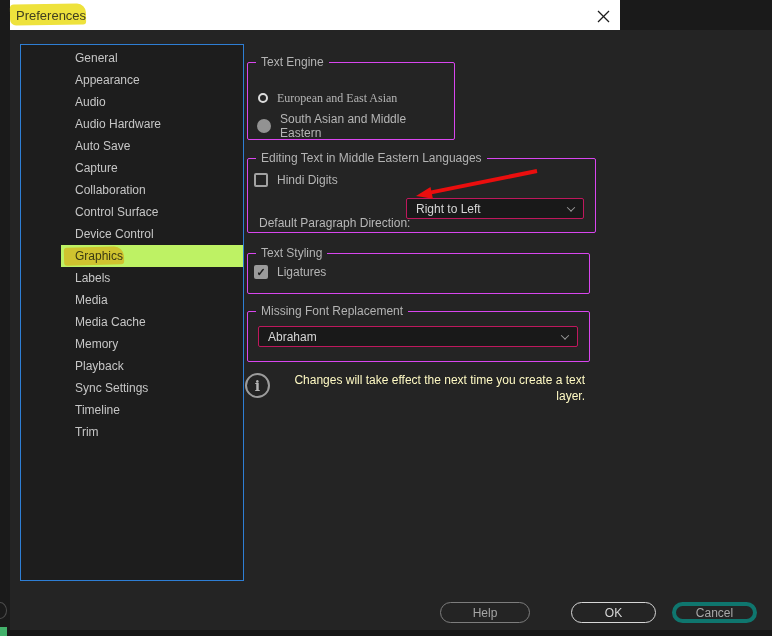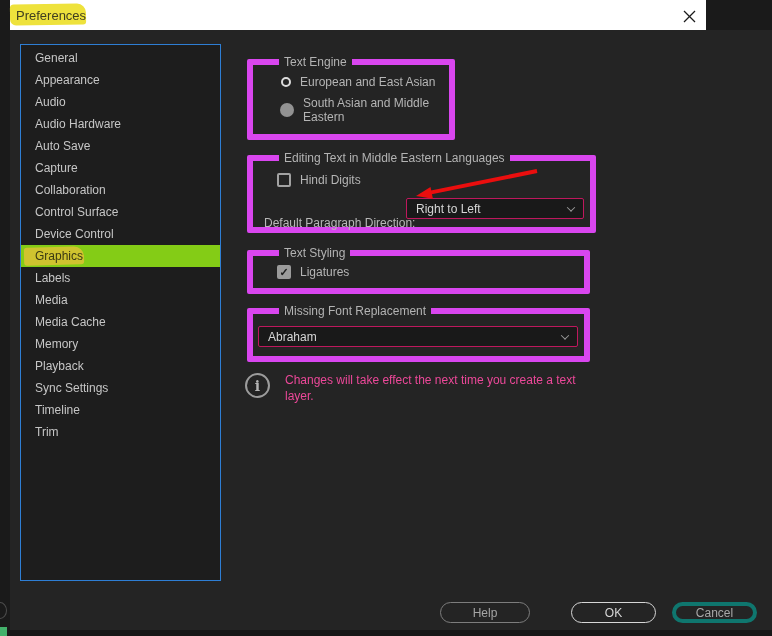--- a/index.html
+++ b/index.html
@@ -5,21 +5,21 @@
   * { box-sizing: border-box; margin: 0; padding: 0; }
   html,body { background:#101010; }
   body { font-family: "Liberation Sans", sans-serif; }
   .screen {
     position: relative; width: 772px; height: 636px;
     background: #1a1a1a; overflow: hidden;
     font-size: 12px; color: #b8b8b8;
   }
   
   .titlebar {
-    position: absolute; left: 10px; top: 0; width: 696px; height: 30px;
+    position: absolute; left: 10px; top: 0; width: 610px; height: 30px;
     background: #ffffff;
   }
   .title-highlight {
     position: absolute; left: 0px; top: 4px; width: 76px; height: 21px;
     background: #eee23c; border-radius: 4px 9px 3px 6px;
     transform: rotate(-0.8deg);
   }
   .title-text {
     position: absolute; left: 6px; top: 8px; font-size: 13px; color: #3f3e20;
   }
@@ -27,38 +27,38 @@
     position: absolute; right: 8px; top: 7px; width: 18px; height: 18px;
     display: flex; align-items: center; justify-content: center; cursor: pointer;
   }
   
   .dialog {
     position: absolute; left: 10px; top: 30px; width: 762px; height: 600px;
     background: #242424;
   }
   
   .sidebar {
-    position: absolute; left: 20px; top: 44px; width: 201px; height: 537px;
-    background: #1d1d1d; border: 1px solid #2e7ed4; padding-top: 2px;
+    position: absolute; left: 20px; top: 44px; width: 224px; height: 537px;
+    background: #1d1d1d; border: 1px solid #2e7ed4; padding-top: 2px; padding-left: 40px;
   }
   .side-item {
     height: 22px; line-height: 22px; padding-left: 14px;
     color: #c6c6c6; cursor: default; position: relative; white-space: nowrap;
   }
-  .side-item.selected { background: #84cc16; color: #3a3913; }
+  .side-item.selected { background: #bef264; color: #3a3913; }
   .graphics-highlight {
     position: absolute; left: 3px; top: 2px; width: 60px; height: 18px;
     background: #cfc32f; border-radius: 3px 10px 3px 3px;
     transform: rotate(-1.5deg); z-index: 0;
   }
   .side-item .lbl { position: relative; z-index: 1; }
   
   fieldset {
-    position: absolute; border: 6px solid #d946ef; border-radius: 2px;
-    padding: 0 10px 6px 24px;
+    position: absolute; border: 1px solid #d946ef; border-radius: 2px;
+    padding: 0 10px 6px 6px;
   }
   legend { font-size: 12px; color: #b3b3b3; padding: 0 5px; margin-left: 2px; }
   .fs-text-engine   { left: 247px; top: 55px;  width: 208px; height: 85px; }
   .fs-middle-east   { left: 247px; top: 151px; width: 349px; height: 82px; }
   .fs-text-styling  { left: 247px; top: 246px; width: 343px; height: 48px; }
   .fs-missing-font  { left: 247px; top: 304px; width: 343px; height: 58px; }
   .row { display: flex; align-items: center; gap: 9px; }
   .row .txt { color: #b5b5b5; }
   
   .radio-ring {
@@ -92,21 +92,21 @@
   .sel-font      { left: 258px; top: 326px; width: 320px; }
   
   .info-icon {
     position: absolute; left: 245px; top: 373px; width: 25px; height: 25px;
     border: 2px solid #9c9c9c; border-radius: 50%;
     display: flex; align-items: center; justify-content: center;
     font-family: "DejaVu Serif", serif; font-weight: bold; font-size: 14px; color: #b5b5b5;
   }
   .info-text {
     position: absolute; left: 285px; top: 372px; width: 300px;
-    color: #ec4899; line-height: 16px;
+    color: #fef9c3; line-height: 16px; text-align: right;
   }
   
   .btn {
     position: absolute; top: 602px; height: 21px; border-radius: 11px;
     background: transparent; display: flex; align-items: center; justify-content: center;
     font-size: 12px; cursor: pointer;
   }
   .btn-help   { left: 440px; width: 90px; border: 1px solid #7d7d7d; color: #a5a5a5; }
   .btn-ok     { left: 571px; width: 85px; border: 1px solid #d6d6d6; color: #d6d6d6; }
   .btn-cancel { left: 672px; width: 85px; border: 4px solid #0f766e; color: #a8a8a8; }
@@ -157,21 +157,21 @@
     <div class="side-item"><span class="lbl">Media Cache</span></div>
     <div class="side-item"><span class="lbl">Memory</span></div>
     <div class="side-item"><span class="lbl">Playback</span></div>
     <div class="side-item"><span class="lbl">Sync Settings</span></div>
     <div class="side-item"><span class="lbl">Timeline</span></div>
     <div class="side-item"><span class="lbl">Trim</span></div>
   </div>
 
   <fieldset class="fs-text-engine">
     <legend>Text Engine</legend>
-    <div class="row" style="margin:3px 0 0 4px; height:20px;">
+    <div class="row" style="margin:19px 0 0 4px; height:20px;font-family:Liberation Serif, serif;">
       <span class="radio-ring"></span>
       <span class="txt">European and East Asian</span>
     </div>
     <div class="row" style="margin:8px 0 0 3px; height:20px;">
       <span class="radio-filled"></span>
       <span class="txt">South Asian and Middle Eastern</span>
     </div>
   </fieldset>
 
   <fieldset class="fs-middle-east">

